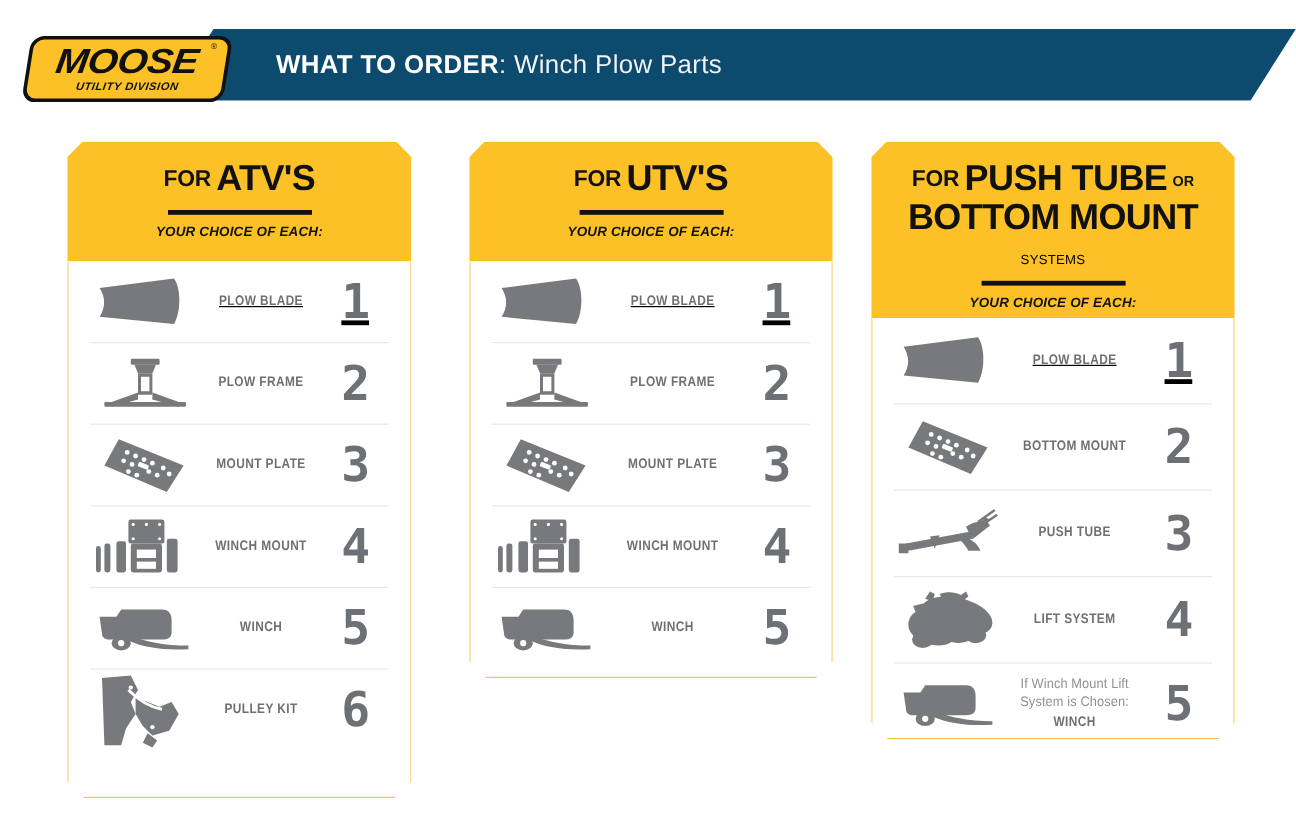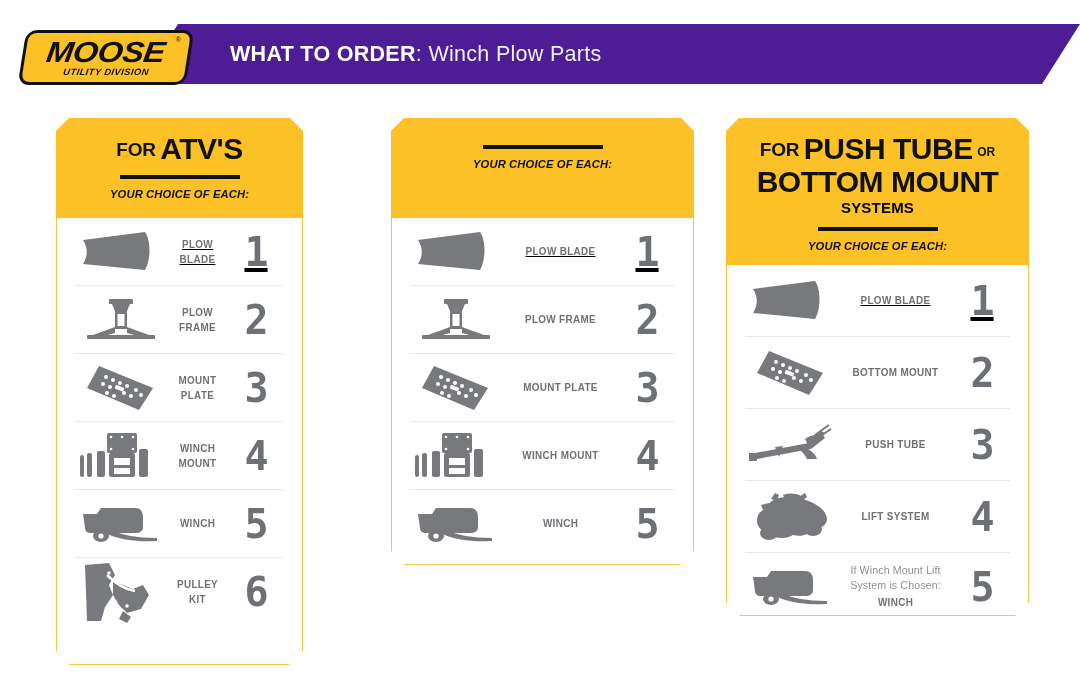--- a/index.html
+++ b/index.html
@@ -10,21 +10,21 @@
     overflow:hidden;
     position:relative;
   }
 
   
   .header{
     position:absolute;left:0;top:24px;width:1080px;height:60px;
   }
   .header-bar{
     position:absolute;left:140px;top:0;width:940px;height:60px;
-    background:#4c1d95;
+    background:#0c4a6e;
     clip-path:polygon(38px 0, 940px 0, 902px 60px, 0 60px);
     text-align:center;
   }
   .header-title{
     position:absolute;left:90px;top:0;height:60px;
     display:flex;align-items:center;
     color:#ffffff;
     font-size:21.5px;
     letter-spacing:0.3px;
     white-space:nowrap;
@@ -90,21 +90,21 @@
     font-size:19px;font-weight:bold;letter-spacing:-0.2px;
     position:relative;top:-3px;
   }
   .ch-big{
     font-size:30px;font-weight:bold;letter-spacing:-0.5px;
   }
   .ch-or{
     font-size:12px;font-weight:bold;position:relative;top:-3px;
   }
   .ch-sys{
-    font-size:15px;font-weight:bold;letter-spacing:0.2px;margin-top:2px;
+    font-size:11px;font-weight:normal;letter-spacing:0.2px;margin-top:14px;
   }
   .ch-rule{
     width:120px;height:4px;background:#111111;margin:11px auto 9px auto;
   }
   .ch-choice{
     font-size:11.2px;font-weight:bold;color:#111111;letter-spacing:0.15px;font-style:italic;
   }
 
   .card-body{
     background:#ffffff;
@@ -175,21 +175,21 @@
   <div class="logo-plate"></div>
   <div class="logo-inner">
     <div class="logo-moose">MOOSE</div>
     <div class="logo-sub">UTILITY DIVISION</div>
   </div>
   <div class="logo-reg">®</div>
 </div>
 
 <div class="cards">
 
-  <div class="card" style="left:56px; top:118px; width:247px;">
+  <div class="card" style="left:56px; top:118px; width:287px;">
     <div class="card-head chamfer-right" style="height:100px;">
       <div class="ch-title">
         <span class="ch-for">FOR</span>
         <span class="ch-big">ATV'S</span>
       </div>
       <div class="ch-rule"></div>
       <div class="ch-choice">YOUR CHOICE OF EACH:</div>
     </div>
     <div class="card-body" style="height:447px;">
 
@@ -295,20 +295,24 @@
         </div>
         <div class="row-label">PULLEY KIT</div>
         <div class="row-num">6</div>
       </div>
 
     </div>
   </div>
 
   <div class="card" style="left:391px; top:118px; width:303px;">
     <div class="card-head chamfer-right" style="height:100px;">
+      <div class="ch-title">
+        <span class="ch-for">FOR</span>
+        <span class="ch-big">UTV'S</span>
+      </div>
       <div class="ch-rule"></div>
       <div class="ch-choice">YOUR CHOICE OF EACH:</div>
     </div>
     <div class="card-body" style="height:347px;">
 
       <div class="row">
         <div class="row-icon">
           <svg width="84" height="44" viewBox="0 0 84 44">
               <path class="ic" d="M4 10 L66 2 C72 10 72 30 66 40 L4 34 C9 26 9 18 4 10 Z"></path>
             </svg>

